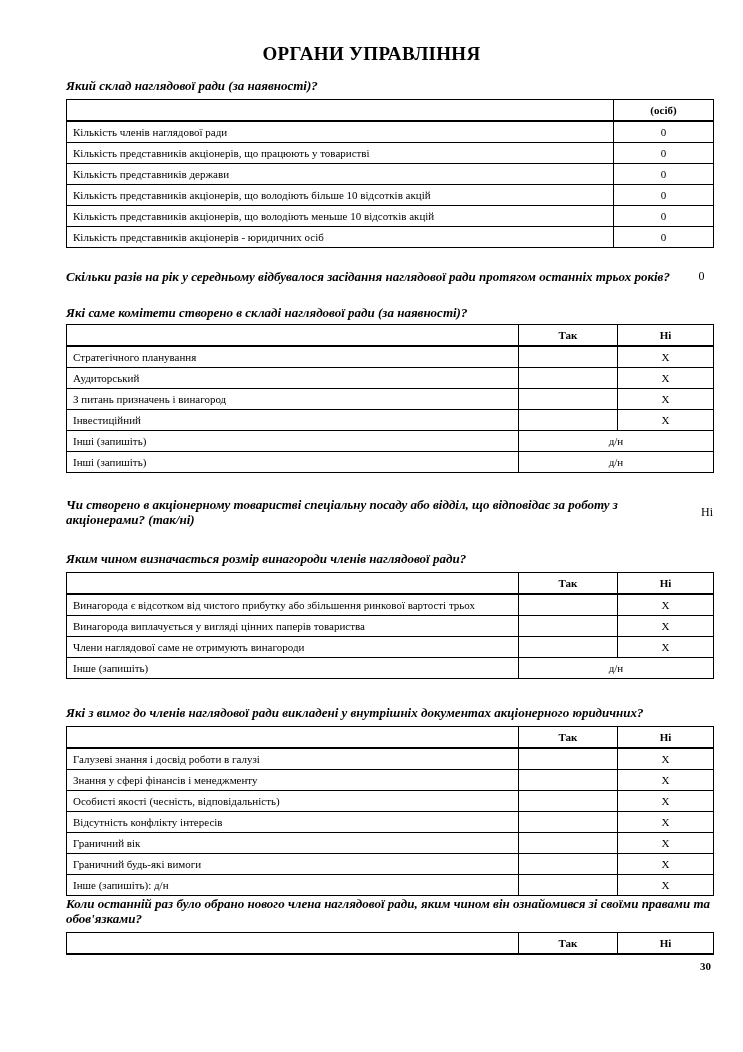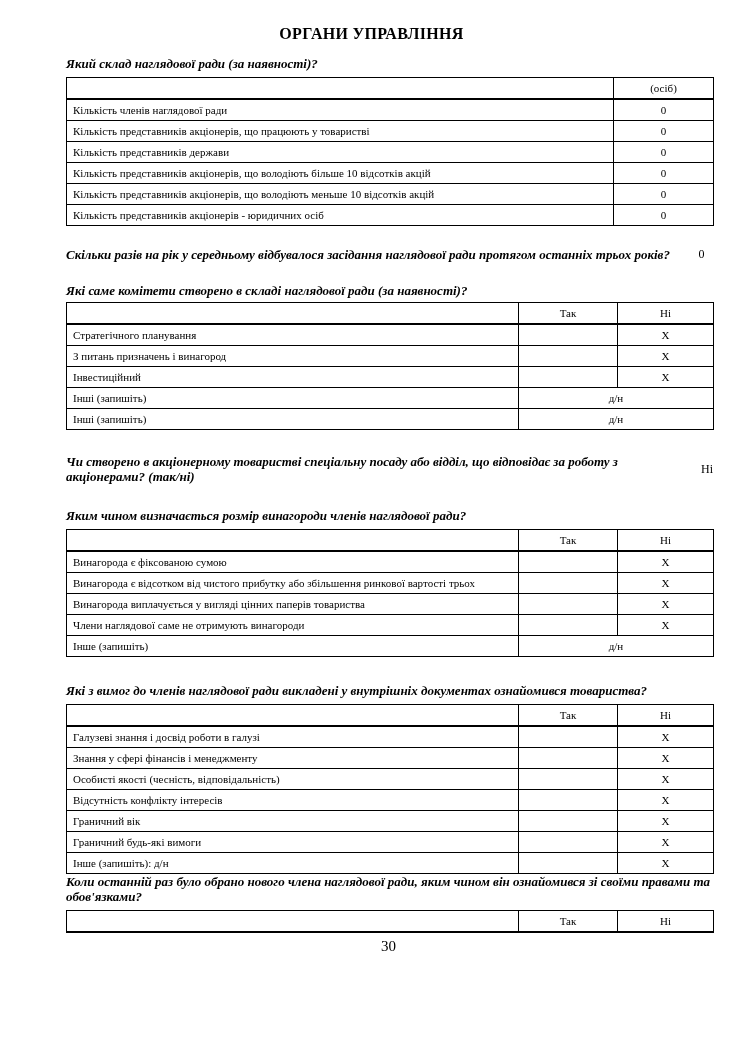--- a/index.html
+++ b/index.html
@@ -8,23 +8,23 @@
     width:743px; height:1052px;
     background:#ffffff;
     margin:0 auto;
     font-family:"Liberation Serif", serif;
     color:#000;
     box-sizing:border-box;
     overflow:hidden;
   }
   .title {
     margin:0;
-    padding-top:25px;
+    padding-top:43px;
     text-align:center;
-    font-size:16px;
+    font-size:19px;
     font-weight:bold;
     letter-spacing:0.3px;
   }
   .content {
     margin-left:66px;
     width:647px;
   }
   .question {
     margin:0;
     font-size:13px;
@@ -57,35 +57,35 @@
   }
   table.tbl td {
     border:1px solid #000;
     font-size:11px;
     line-height:13px;
     padding:3.5px 6px;
     overflow:hidden;
     vertical-align:middle;
   }
   table.tbl tr.hdr td {
-    font-weight:normal;
+    font-weight:bold;
     border-bottom-width:2px;
   }
   td.center { text-align:center; }
   col.c-label1 { width:547px; }
   col.c-value  { width:100px; }
   col.c-label2 { width:452px; }
   col.c-yes    { width:99px; }
   col.c-no     { width:96px; }
   .page-number {
     margin-top:5px;
     width:647px;
-    text-align:center;
-    font-size:15px;
-    font-weight:normal;
+    text-align:right;
+    font-size:11px;
+    font-weight:bold;
     padding-right:2px;
     box-sizing:border-box;
   }
 </style>
 </head>
 <body>
 
 <div class="page">
 
   <h1 class="title">ОРГАНИ УПРАВЛІННЯ</h1>
@@ -147,20 +147,25 @@
         <td></td>
         <td class="center">Так</td>
         <td class="center">Ні</td>
       </tr>
       <tr>
         <td>Стратегічного планування</td>
         <td class="center"></td>
         <td class="center">X</td>
       </tr>
       <tr>
+        <td>Аудиторський</td>
+        <td class="center"></td>
+        <td class="center">X</td>
+      </tr>
+      <tr>
         <td>З питань призначень і винагород</td>
         <td class="center"></td>
         <td class="center">X</td>
       </tr>
       <tr>
         <td>Інвестиційний</td>
         <td class="center"></td>
         <td class="center">X</td>
       </tr>
       <tr>
@@ -186,25 +191,20 @@
           <col class="c-yes">
           <col class="c-no">
         </colgroup>
       <tbody>
           <tr class="hdr">
         <td></td>
         <td class="center">Так</td>
         <td class="center">Ні</td>
       </tr>
       <tr>
-        <td>Винагорода є фіксованою сумою</td>
-        <td class="center"></td>
-        <td class="center">X</td>
-      </tr>
-      <tr>
         <td>Винагорода є відсотком від чистого прибутку або збільшення ринкової вартості трьох</td>
         <td class="center"></td>
         <td class="center">X</td>
       </tr>
       <tr>
         <td>Винагорода виплачується у вигляді цінних паперів товариства</td>
         <td class="center"></td>
         <td class="center">X</td>
       </tr>
       <tr>
@@ -212,21 +212,21 @@
         <td class="center"></td>
         <td class="center">X</td>
       </tr>
       <tr>
         <td>Інше (запишіть)</td>
         <td class="center" colspan="2">д/н</td>
       </tr>
     </tbody>
       </table>
 
-    <p class="question q6">Які з вимог до членів наглядової ради викладені у внутрішніх документах ознайомився товариства?</p>
+    <p class="question q6">Які з вимог до членів наглядової ради викладені у внутрішніх документах акціонерного юридичних?</p>
     <table class="tbl">
       <colgroup>
           <col class="c-label2">
           <col class="c-yes">
           <col class="c-no">
         </colgroup>
       <tbody>
           <tr class="hdr">
         <td></td>
         <td class="center">Так</td>

